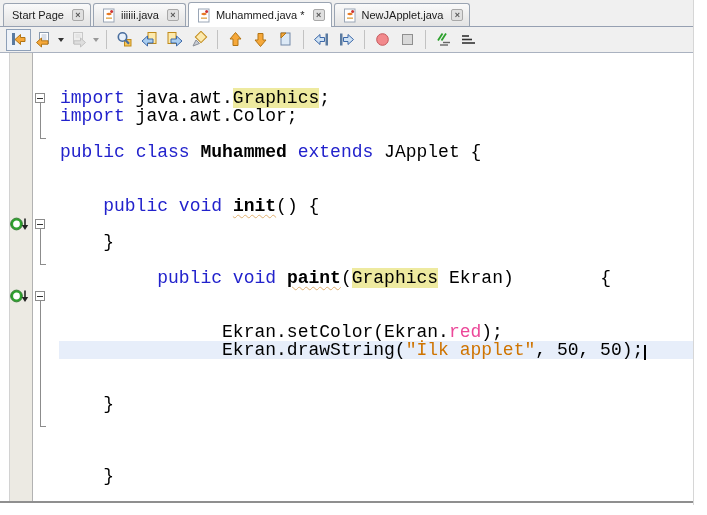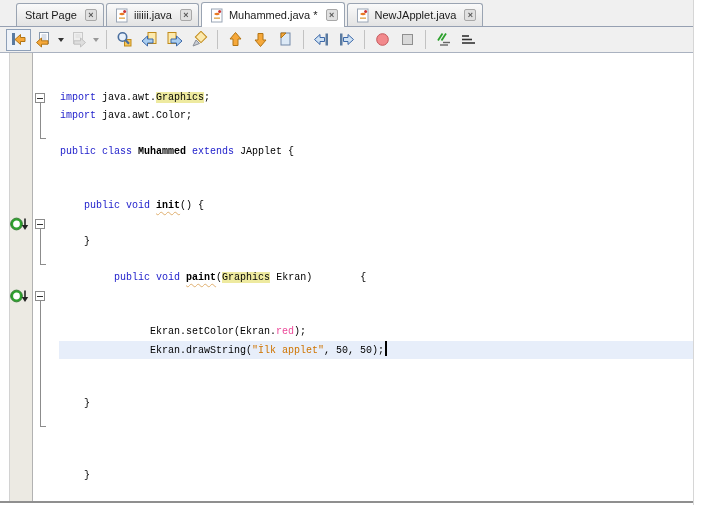--- a/index.html
+++ b/index.html
@@ -4,21 +4,21 @@
 <style>
   * { margin:0; padding:0; box-sizing:border-box; }
   html,body { width:707px; height:515px; background:#ffffff; overflow:hidden;
               font-family:"Liberation Sans", sans-serif; }
   .window { position:relative; width:694px; height:505px; background:#fff;
             border-right:1px solid #d6d6d6; }
 
   
   .tabbar { position:absolute; top:0; left:0; right:0; height:27px;
             background:#f0f0f0; border-bottom:1px solid #96a0b2;
-            display:flex; align-items:flex-end; padding-left:16px; }
+            display:flex; align-items:flex-end; padding-left:3px; }
   .tab { height:23px; display:flex; align-items:center; gap:5px; padding:0 6px 0 8px;
          background:linear-gradient(#fafafa,#e3e3e3); border:1px solid #9aa4b2;
          border-bottom:none; border-radius:3px 3px 0 0; margin-right:2px;
          font-size:11px; color:#1a1a1a; cursor:default; }
   .tab.active { background:#fff; height:25px; margin-bottom:-1px; z-index:2; }
   .tab-close { width:12px; height:12px; margin-left:3px; background:#e0e0e0;
                border:1px solid #a8a8a8; border-radius:2px; color:#555;
                font-size:9px; font-weight:bold; line-height:10px; text-align:center; }
   .tab .ticon { display:flex; }
 
@@ -36,21 +36,21 @@
   .dd.disabled i { border-top-color:#999; }
   .tb-sep { width:1px; height:19px; background:#c2c2c2; margin:0 5px; }
 
   
   .editor { position:absolute; top:53px; left:0; right:0; height:450px;
             background:#fff; border-bottom:2px solid #8f8f8f; overflow:hidden; }
   .gutter { position:absolute; left:9px; top:0; bottom:0; width:24px;
             background:#eceae3; border-left:1px solid #d2d2d2;
             border-right:1px solid #b2b2b2; }
   .code { position:absolute; left:59px; top:0; right:0; bottom:0;
-          font-family:"Liberation Mono", monospace; font-size:10px;
+          font-family:"Liberation Mono", monospace; font-size:18px;
           line-height:18px; padding-top:36px; }
   .line { height:18px; white-space:pre; padding-left:1px; color:#000; }
   .line.cur { background:#e7eefa; }
   .k  { color:#2222cc; }
   .o  { background:#eeeaa0; }
   .d  { font-weight:bold;margin-top:44px; }
   .dw { font-weight:bold; text-decoration:underline wavy #dfaf6f 1px;
         text-underline-offset:3px; }
   .g  { color:#ec4899; }
   .s  { color:#cf7400; }

